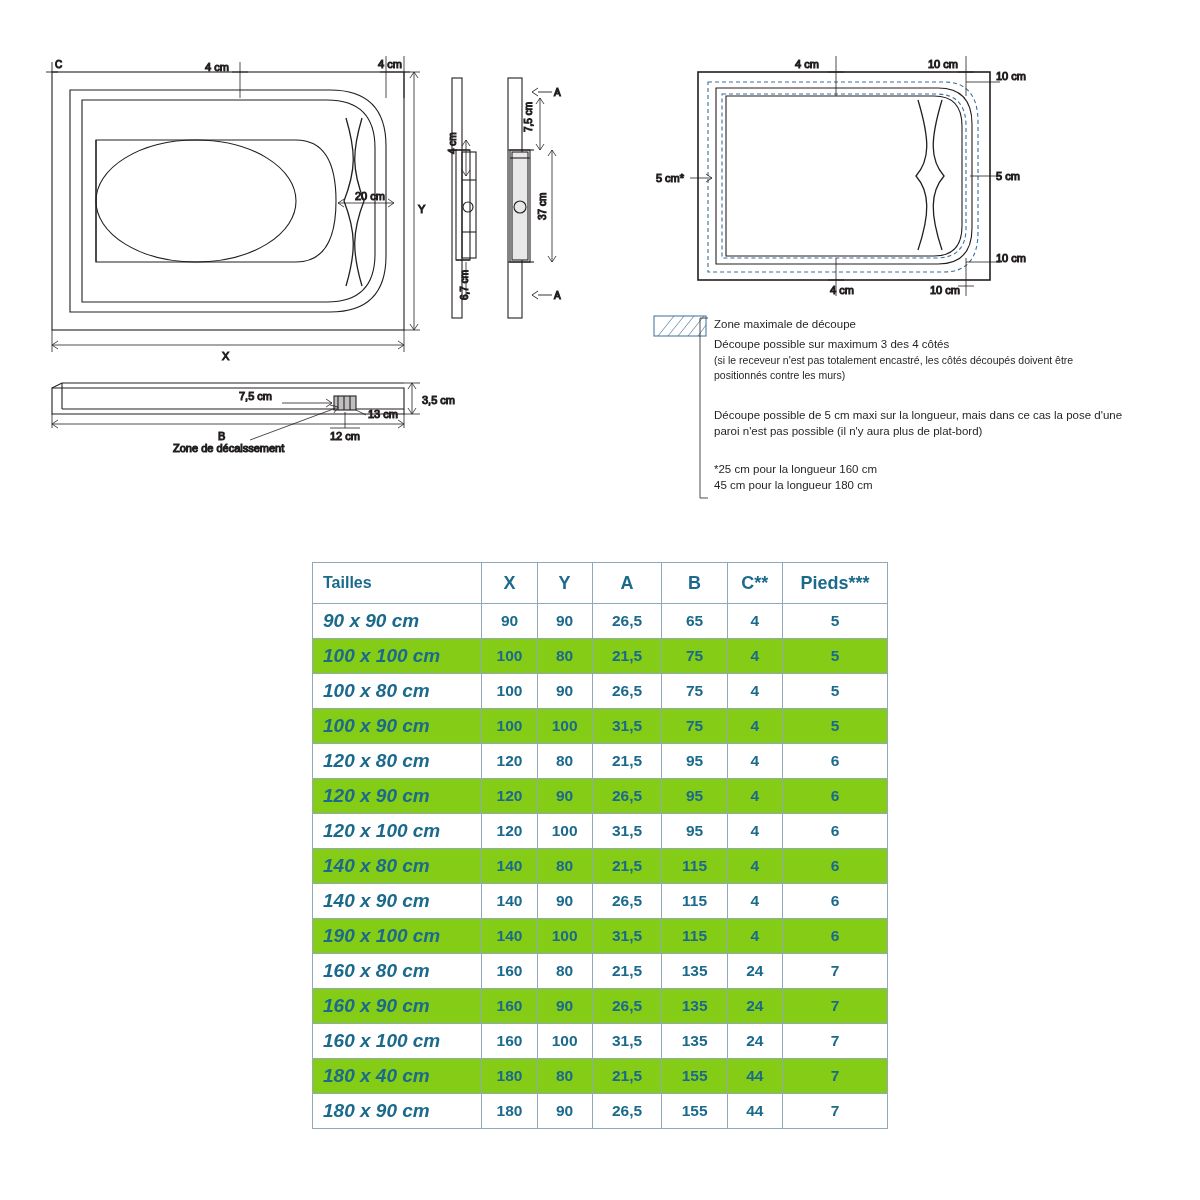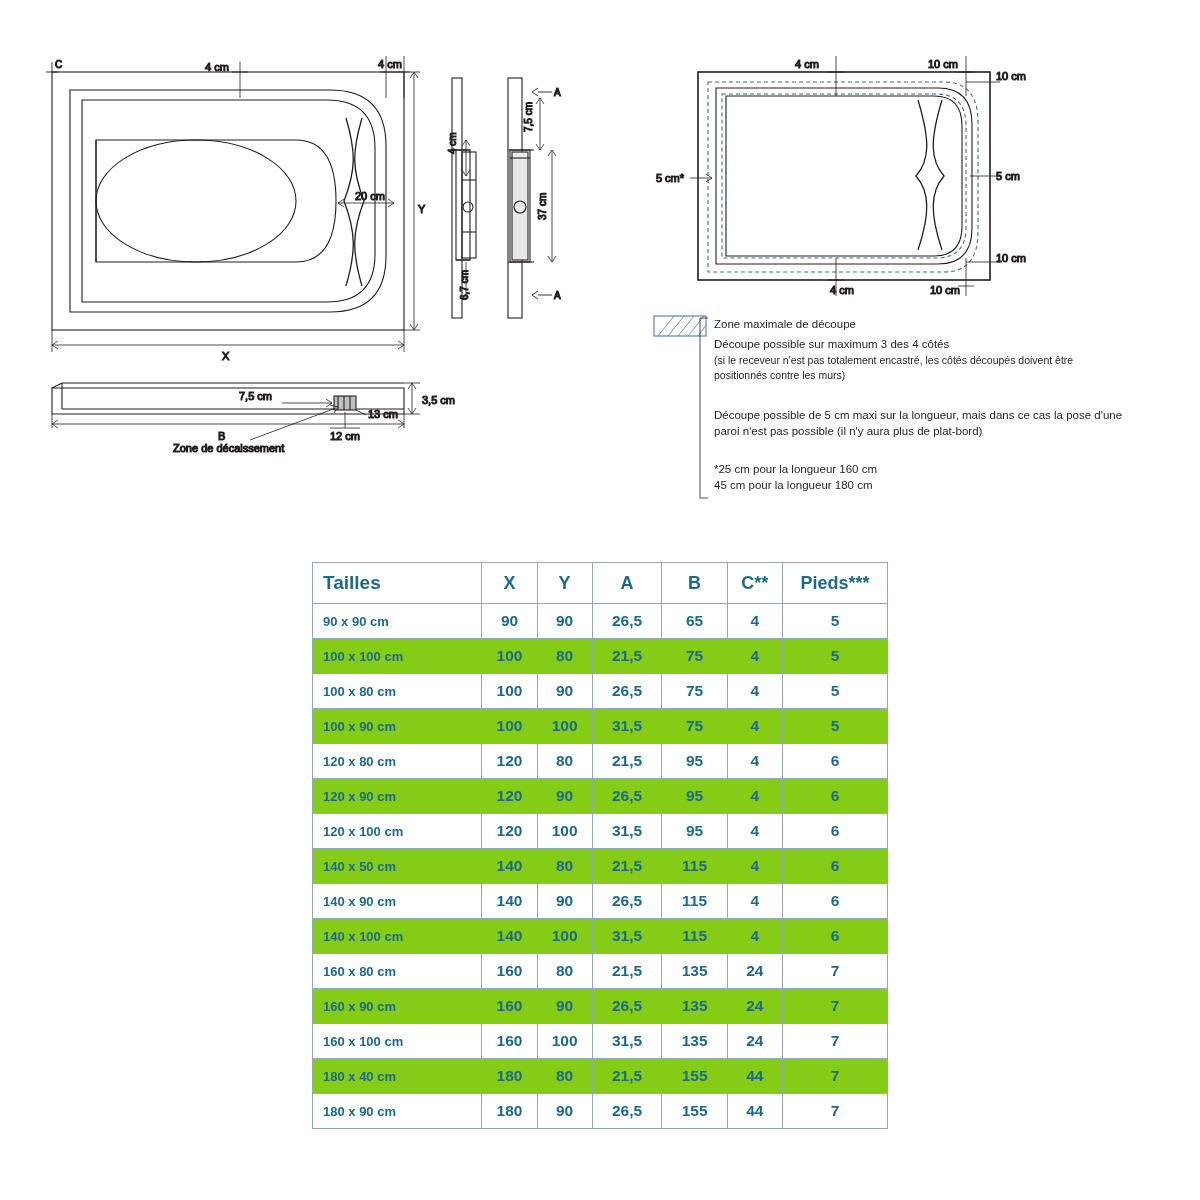--- a/index.html
+++ b/index.html
@@ -23,30 +23,30 @@
     text-align:center;
     font-family:"Liberation Sans", sans-serif;
     font-weight:bold;
     color:#1b6a8c;
     font-size:15.5px;
     padding:0;height:34px;
     background:#ffffff;
   }
   th{font-size:18px;color:#1b6a8c;height:40px;}
   th.first,td.first{text-align:left;padding-left:10px;width:152px;}
-  th.first{font-size:19px;}
+  th.first{font-size:16px;}
   td.c-x,th.c-x{width:52px;}
   td.c-y,th.c-y{width:52px;}
   td.c-a,th.c-a{width:66px;}
   td.c-b,th.c-b{width:62px;}
   td.c-c,th.c-c{width:52px;}
   td.c-p,th.c-p{width:100px;margin-top:40px;}
   tr.alt td{background:#84cc16;}
   tr.head th{background:#ffffff;}
-  td.first{font-size:13px;}
+  td.first{font-size:19px;font-style:italic;}
 </style>
 </head>
 <body>
 
 <div class="diagram-area">
 <svg width="1200" height="520" viewBox="0 0 1200 520" xmlns="http://www.w3.org/2000/svg">
   <g fill="none" stroke="#231f20" stroke-width="1.1">
 
     <g>
       <rect x="52" y="72" width="352" height="258"></rect>
@@ -364,39 +364,39 @@
       <tr>
         <td class="first">120 x 100 cm</td>
         <td class="c-x">120</td>
         <td class="c-y">100</td>
         <td class="c-a">31,5</td>
         <td class="c-b">95</td>
         <td class="c-c">4</td>
         <td class="c-p">6</td>
       </tr>
       <tr class="alt">
-        <td class="first">140 x 50 cm</td>
+        <td class="first">140 x 80 cm</td>
         <td class="c-x">140</td>
         <td class="c-y">80</td>
         <td class="c-a">21,5</td>
         <td class="c-b">115</td>
         <td class="c-c">4</td>
         <td class="c-p">6</td>
       </tr>
       <tr>
         <td class="first">140 x 90 cm</td>
         <td class="c-x">140</td>
         <td class="c-y">90</td>
         <td class="c-a">26,5</td>
         <td class="c-b">115</td>
         <td class="c-c">4</td>
         <td class="c-p">6</td>
       </tr>
       <tr class="alt">
-        <td class="first">140 x 100 cm</td>
+        <td class="first">190 x 100 cm</td>
         <td class="c-x">140</td>
         <td class="c-y">100</td>
         <td class="c-a">31,5</td>
         <td class="c-b">115</td>
         <td class="c-c">4</td>
         <td class="c-p">6</td>
       </tr>
       <tr>
         <td class="first">160 x 80 cm</td>
         <td class="c-x">160</td>

